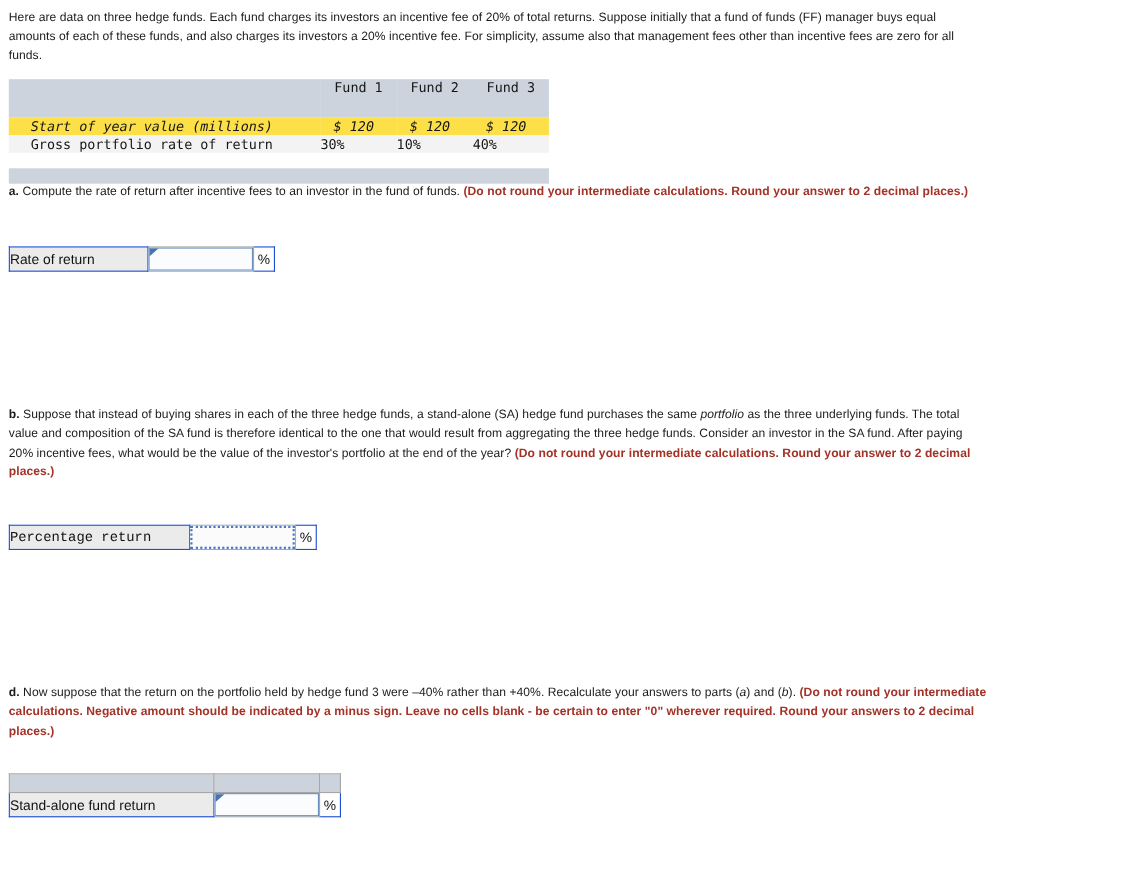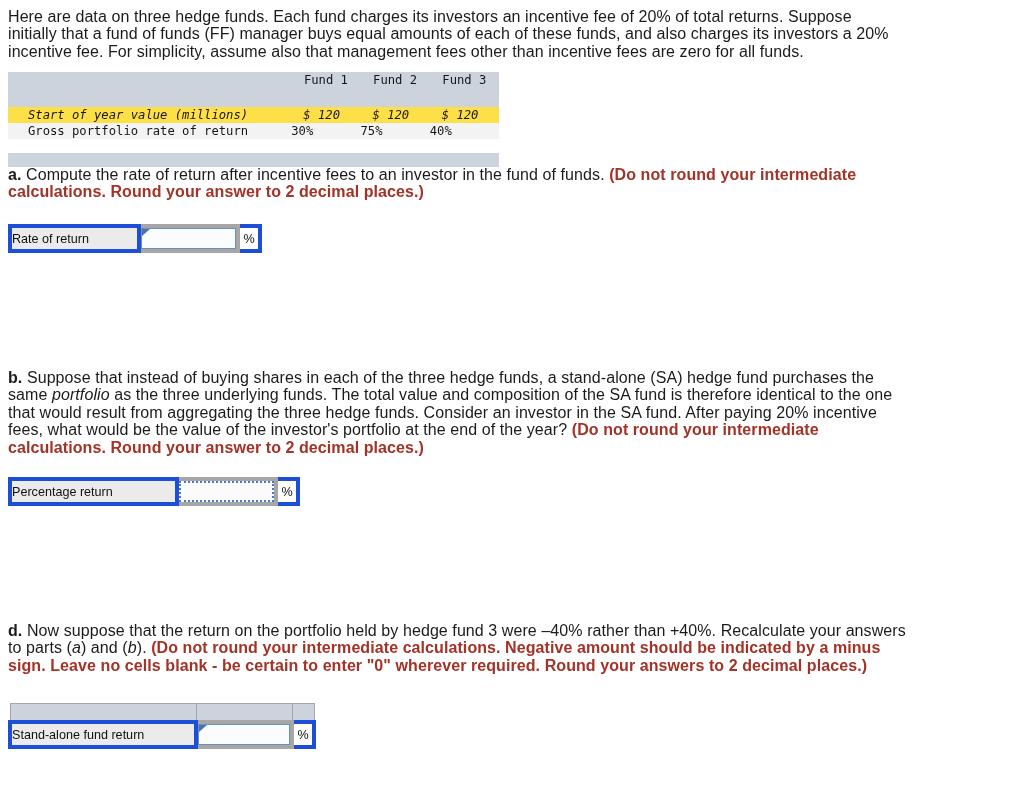--- a/index.html
+++ b/index.html
@@ -18,21 +18,21 @@
   .page {
     position: relative;
     width: 1024px;
     height: 794px;
     overflow: hidden;
   }
 
   
   .prose {
     position: absolute;
-    font-size: 16px;
+    font-size: 11px;
     line-height: 17.4px;
     color: #1b1b1b;
     letter-spacing: 0.005em;
   }
   .prose b, .prose .lead {
     font-weight: bold;
   }
   .req {
     color: #a33227;
     font-weight: bold;
@@ -96,21 +96,21 @@
   .answer-grid {
     position: absolute;
     border-collapse: collapse;
     font-size: 12.6px;
     color: #111111;
     background: #ffffff;
   }
   .answer-grid td {
     padding: 0;
     height: 21px;
-    border: 4px solid #1d4ed8;
+    border: 1px solid #1d4ed8;
     vertical-align: middle;
   }
   .cell-label {
     background: #ebebeb;
     padding-left: 5px;
     font-size: 12.6px;
     white-space: nowrap;
   }
   .cell-pct {
     background: #ffffff;
@@ -182,21 +182,21 @@
     </tr>
     <tr class="dt-row white">
       <td class="dt-label">Start of year value (millions)</td>
       <td class="dt-val money">$ 120</td>
       <td class="dt-val money">$ 120</td>
       <td class="dt-val money">$ 120</td>
     </tr>
     <tr class="dt-row shade">
       <td class="dt-label">Gross portfolio rate of return</td>
       <td class="dt-val">30%</td>
-      <td class="dt-val">75%</td>
+      <td class="dt-val">10%</td>
       <td class="dt-val">40%</td>
     </tr>
     <tr class="dt-gap">
       <td colspan="4">&nbsp;</td>
     </tr>
     <tr class="dt-footband">
       <td colspan="4">&nbsp;</td>
     </tr>
   </tbody>
     </table>
@@ -217,21 +217,21 @@
   </tbody>
     </table>
 
   <div class="prose" style="left:8px; top:369px; width:890px;">
     <b>b.</b><span> Suppose that instead of buying shares in each of the three hedge funds, a stand-alone (SA) hedge fund purchases the same </span><span class="ital">portfolio</span><span> as the three underlying funds. The total value and composition of the SA fund is therefore identical to the one that would result from aggregating the three hedge funds. Consider an investor in the SA fund. After paying 20% incentive fees, what would be the value of the investor's portfolio at the end of the year? </span><span class="req">(Do not round your intermediate calculations. Round your answer to 2 decimal places.)</span>
   </div>
 
   <table class="answer-grid" style="left:8px; top:477px;">
     <tbody>
         <tr>
-      <td class="cell-label" style="width:163px;">Percentage return</td>
+      <td class="cell-label" style="width:163px;font-family:Liberation Mono, monospace;">Percentage return</td>
       <td class="cell-input" style="width:95px;">
         <div class="inp-dotted"></div>
       </td>
       <td class="cell-pct">%</td>
     </tr>
   </tbody>
     </table>
 
   <div class="prose" style="left:8px; top:622px; width:905px;">
     <b>d.</b><span> Now suppose that the return on the portfolio held by hedge fund 3 were –40% rather than +40%. Recalculate your answers to parts (</span><span class="ital">a</span><span>) and (</span><span class="ital">b</span><span>). </span><span class="req">(Do not round your intermediate calculations. Negative amount should be indicated by a minus sign. Leave no cells blank - be certain to enter "0" wherever required. Round your answers to 2 decimal places.)</span>

